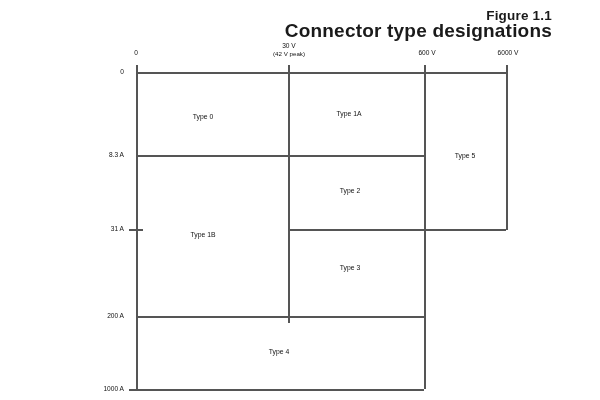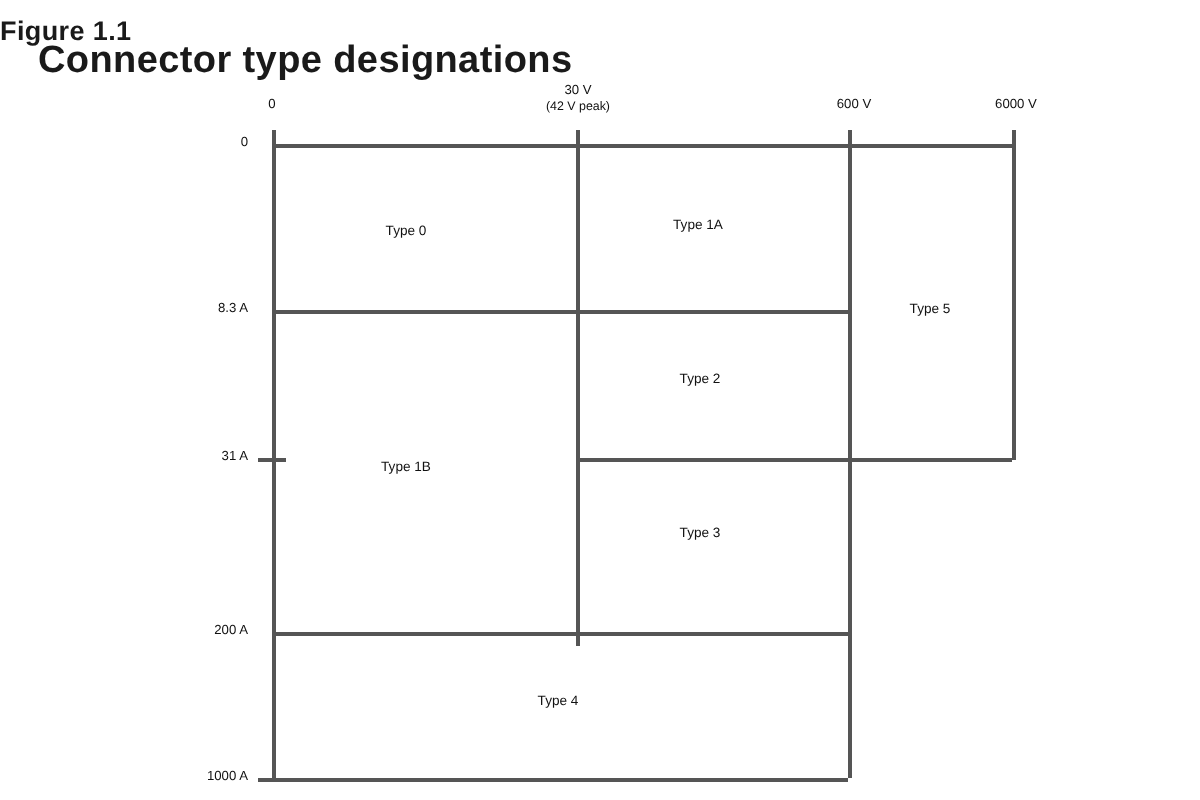--- a/index.html
+++ b/index.html
@@ -20,21 +20,21 @@
     position: absolute;
     inset: 0;
   }
 
   
   .title-block {
     position: absolute;
     top: 8px;
     left: 0;
     width: 552px;
-    text-align: left;
+    text-align: right;
   }
   .title-line-1 {
     font-size: 13.5px;
     font-weight: bold;
     line-height: 15px;
     letter-spacing: 0.2px;
   }
   .title-line-2 {
     font-size: 19px;
     font-weight: bold;

